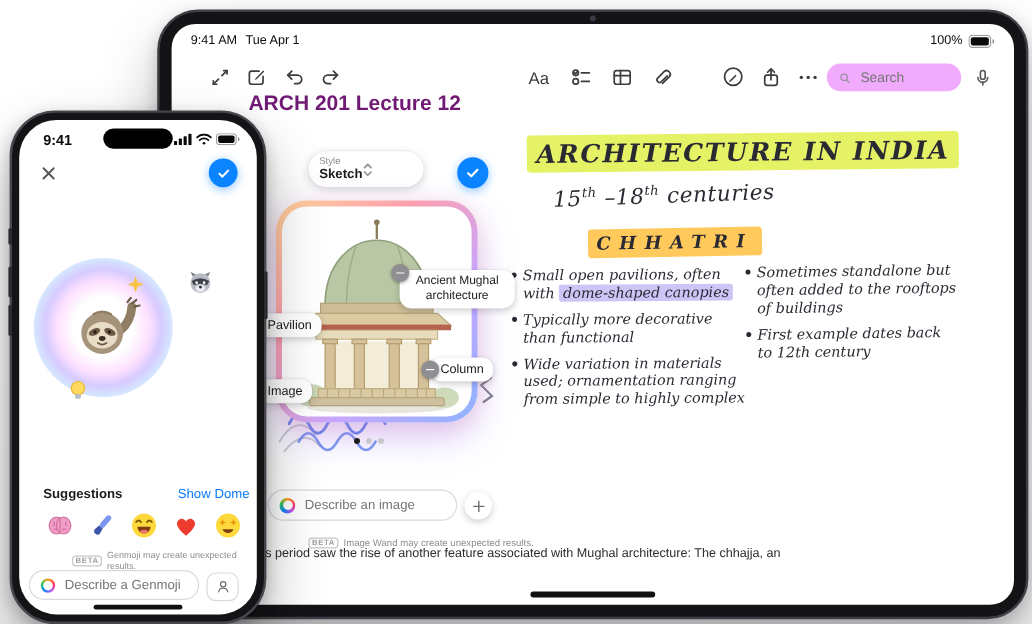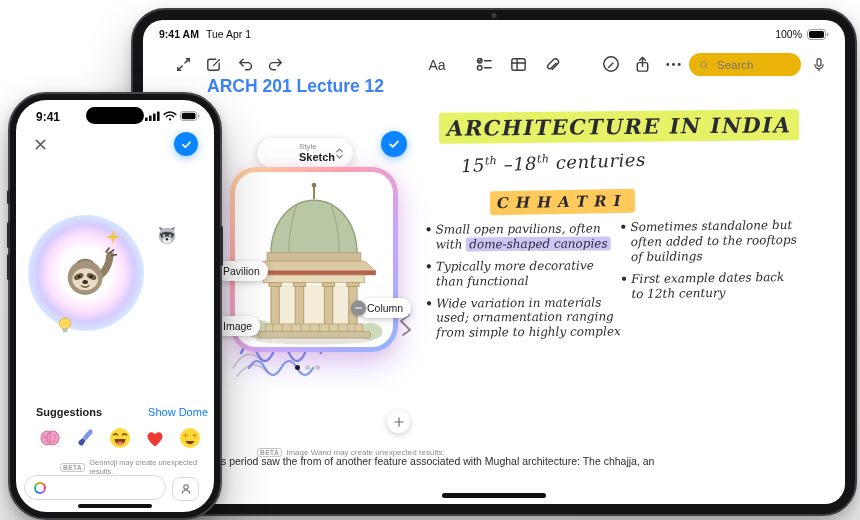--- a/index.html
+++ b/index.html
@@ -17,45 +17,45 @@
         box-shadow:0 26px 48px rgba(0,0,0,.30),0 4px 12px rgba(0,0,0,.2);z-index:5;}
   .iphone-screen{position:absolute;inset:6px;background:#fff;border-radius:31px;overflow:hidden;}
   .island{position:absolute;top:7px;left:50%;transform:translateX(-50%);width:58px;height:17px;border-radius:10px;background:#000;}
   .nub{position:absolute;background:#2b2b30;border-radius:2px;}
 
   
   .abs{position:absolute;}
   .icon{display:inline-flex;align-items:center;justify-content:center;color:#3c3c41;}
   svg.i{stroke:currentColor;fill:none;stroke-width:1.5;stroke-linecap:round;stroke-linejoin:round;}
   .status-txt{font-size:10.5px;color:#0b0b0d;}
-  .bold{font-weight:700;text-align:center;}
+  .bold{font-weight:400;text-align:center;}
 
   
   .tb-ic{position:absolute;top:34px;width:20px;height:20px;}
   .format-label{font-size:14px;font-weight:500;color:#3c3c41;}
-  .search-pill{position:absolute;left:546px;top:33px;width:112px;height:23px;border-radius:12px;background:#eab308;
+  .search-pill{position:absolute;left:546px;top:33px;width:112px;height:23px;border-radius:12px;background:#f0abfc;
                display:flex;align-items:center;gap:5px;padding:0 9px;box-sizing:border-box;color:#8a8a8f;}
   .search-pill input{border:none;outline:none;background:transparent;width:70px;font:11.5px "Liberation Sans",sans-serif;color:#55555a;}
 
   
   .hw{font-family:"DejaVu Serif",serif;font-style:italic;color:#2a2a33;}
   .hw-heading{font-size:21px;font-weight:700;letter-spacing:1.5px;transform:rotate(-.6deg);}
   .hl-yellow{background:#e5f266;padding:3px 8px;border-radius:3px;}
   .hw-sub{font-size:18px;letter-spacing:.5px;transform:rotate(-2deg);white-space:pre-wrap;}
   .sup{font-size:11px;vertical-align:super;}
   .hw-section{font-size:15px;font-weight:700;letter-spacing:7px;transform:rotate(-1deg);}
   .hl-orange{background:#ffc95c;padding:3px 7px;border-radius:3px;}
   .hw-bullets{font-size:12px;line-height:1.24;}
   .bullet{position:relative;padding-left:11px;margin-bottom:7px;}
   .bullet::before{content:"•";position:absolute;left:0;top:0;font-weight:700;}
   .hl-purple{background:#cdc5f6;padding:0 3px;border-radius:2px;-webkit-box-decoration-break:clone;box-decoration-break:clone;}
 
   
-  .style-pill{position:absolute;left:114px;top:118px;width:96px;height:30px;border-radius:16px;background:#fff;
-      box-shadow:0 2px 8px rgba(0,0,0,.18),0 0 0 .5px rgba(0,0,0,.04);display:flex;align-items:center;justify-content:flex-end;
+  .style-pill{position:absolute;left:114px;top:106px;width:96px;height:30px;border-radius:16px;background:#fff;
+      box-shadow:0 2px 8px rgba(0,0,0,.18),0 0 0 .5px rgba(0,0,0,.04);display:flex;align-items:center;justify-content:flex-start;
       padding:0 9px;box-sizing:border-box;cursor:pointer;}
   .style-lines{display:flex;flex-direction:column;line-height:1.1;}
   .style-label{font-size:8px;color:#8e8e93;}
   .style-value{font-size:11px;font-weight:600;color:#1c1c1e;}
   .round-btn{position:absolute;border-radius:50%;display:flex;align-items:center;justify-content:center;}
   .blue-check{background:#0a84ff;box-shadow:0 2px 8px rgba(10,132,255,.45);}
   .gen-card{position:absolute;left:87px;top:147px;width:168px;height:185px;border-radius:26px;padding:5px;box-sizing:border-box;
       background:linear-gradient(135deg,#ffd39b,#ff9fae 32%,#c7a6ff 66%,#8db4ff 100%);
       box-shadow:0 12px 30px rgba(150,110,255,.35),0 4px 16px rgba(255,150,110,.25);}
   .gen-card-inner{width:100%;height:100%;border-radius:21px;background:#fff;overflow:hidden;display:flex;align-items:flex-end;justify-content:center;}
@@ -135,21 +135,21 @@
             <path d="M4 8h8.5a3.75 3.75 0 0 1 0 7.5H10"></path>
           </svg>
         </span>
       <span class="icon tb-ic" style="left:122px;">
         <svg class="i" width="19" height="19" viewBox="0 0 20 20">
             <path d="M12.5 4.5 16 8l-3.5 3.5"></path>
             <path d="M16 8H7.5a3.75 3.75 0 0 0 0 7.5H10"></path>
           </svg>
         </span>
 
-      <span class="icon tb-ic" style="left:284px;top:35px;">
+      <span class="icon tb-ic" style="left:296px;top:35px;">
         <span class="format-label">Aa</span>
         </span>
       <span class="icon tb-ic" style="left:331px;">
         <svg class="i" width="19" height="19" viewBox="0 0 20 20">
             <circle cx="5" cy="6" r="2.4"></circle>
             <path d="M3.9 6l.9.9 1.6-1.9"></path>
             <path d="M10 6h7"></path>
             <circle cx="5" cy="13.5" r="2.4"></circle>
             <path d="M10 13.5h7"></path>
           </svg>
@@ -198,21 +198,21 @@
         <input placeholder="Search" style="">
       </div>
       <span class="icon tb-ic" style="left:666px;top:35px;">
         <svg class="i" width="18" height="18" viewBox="0 0 20 20" style="stroke:#55555a;">
             <rect x="7.8" y="3" width="4.4" height="8.2" rx="2.2"></rect>
             <path d="M5.5 9.5a4.5 4.5 0 0 0 9 0"></path>
             <path d="M10 14v2.5"></path>
           </svg>
         </span>
 
-      <div class="abs" style="left:64px;top:56px;font-size:17.5px;font-weight:700;color:#3b82f6;">ARCH 201 Lecture 12</div>
+      <div class="abs" style="left:64px;top:56px;font-size:17.5px;font-weight:700;color:#701a75;">ARCH 201 Lecture 12</div>
 
       <div class="abs hw hw-heading" style="left:296px;top:94px;">
         <span class="hl-yellow">ARCHITECTURE IN INDIA</span></div>
 
       <div class="abs hw hw-sub" style="left:318px;top:132px;"><span>15</span><span class="sup">th</span><span> –18</span><span class="sup">th</span><span> centuries</span></div>
 
       <div class="abs hw hw-section" style="left:347px;top:173px;">
         <span class="hl-orange">CHHATRI</span></div>
 
       <div class="abs hw hw-bullets" style="left:282px;top:202px;width:196px;transform:rotate(-.4deg);">
@@ -277,47 +277,55 @@
               <rect x="91" y="114" width="9" height="42" rx="2"></rect>
                 <rect x="117" y="114" width="9" height="42" rx="2"></rect>
             </g>
             <rect x="28" y="154" width="104" height="8" fill="#d9c9a4" stroke="#bba876" stroke-width="1"></rect>
             <path d="M36 154v8M46 154v8M56 154v8M66 154v8M76 154v8M86 154v8M96 154v8M106 154v8M116 154v8M124 154v8" stroke="#bba876" stroke-width="1"></path>
             <rect x="20" y="162" width="120" height="7" rx="2" fill="#cfc0a0" stroke="#b3a27a" stroke-width="1"></rect>
           </svg>
         </div>
       </div>
 
+      <div class="tag-pill two-line" style="left:190px;top:205px;">
+        <span class="minus-badge" style="left:-7px;top:-5px;"></span>
+        <span>Ancient Mughal architecture</span>
+      </div>
       <div class="tag-pill" style="left:72px;top:241px;">
         <span>Pavilion</span></div>
       <div class="tag-pill" style="left:72px;top:296px;">
         <span>Image</span></div>
       <div class="tag-pill" style="left:216px;top:278px;">
         <span class="minus-badge" style="left:-8px;top:50%;transform:translateY(-50%);"></span>
         <span>Column</span></div>
 
       <div class="page-dots">
         <span class="on"></span>
           <span></span>
           <span></span>
       </div>
 
+      <div class="describe-pill" style="left:80px;top:388px;width:158px;height:26px;">
+        <span class="ai-ring"></span>
+        <input placeholder="Describe an image" style="">
+      </div>
       <div class="round-btn" style="left:244px;top:390px;width:23px;height:23px;background:#fff;box-shadow:0 2px 6px rgba(0,0,0,.2);">
         <svg width="12" height="12" viewBox="0 0 20 20" fill="none" stroke="#6f6f74" stroke-width="2" stroke-linecap="round">
             <path d="M10 3v14M3 10h14"></path>
           </svg>
       </div>
 
       <div class="beta-line" style="left:82px;top:428px;">
         <span class="beta-badge">BETA</span>
         <span class="beta-text">Image Wand may create unexpected results.</span>
       </div>
 
       <div class="body-par">
-        <div>s period saw the from of another feature associated with Mughal architecture: The chhajja, an</div>
+        <div>s period saw the rise of another feature associated with Mughal architecture: The chhajja, an</div>
       </div>
 
       <div class="home-bar" style="left:50%;transform:translateX(-50%);top:473px;width:104px;height:4.5px;"></div>
     </div>
   </div>
 
   <div class="device iphone">
     <div class="nub" style="left:-3px;top:96px;width:3px;height:14px;"></div>
     <div class="nub" style="left:-3px;top:128px;width:3px;height:26px;"></div>
     <div class="nub" style="left:-3px;top:160px;width:3px;height:26px;"></div>
@@ -442,20 +450,21 @@
         </div>
 
       <div class="beta-line" style="left:12px;top:358px;">
         <span class="beta-badge">BETA</span>
         <span class="beta-text" style="font-size:7.5px;">Genmoji may create unexpected results.</span>
       </div>
 
       <div class="gm-input-row">
         <div class="describe-pill" style="left:8px;top:375px;width:142px;height:25px;">
           <span class="ai-ring" style="width:12px;height:12px;"></span>
+          <input placeholder="Describe a Genmoji" style="">
         </div>
         <div class="person-btn">
           <svg class="i" width="14" height="14" viewBox="0 0 20 20">
               <circle cx="10" cy="7" r="3.2"></circle>
               <path d="M4.5 16c.8-3 3-4.5 5.5-4.5s4.7 1.5 5.5 4.5"></path>
             </svg>
         </div>
       </div>
 
       <div class="home-bar" style="left:50%;transform:translateX(-50%);bottom:4px;width:74px;height:4px;"></div>

